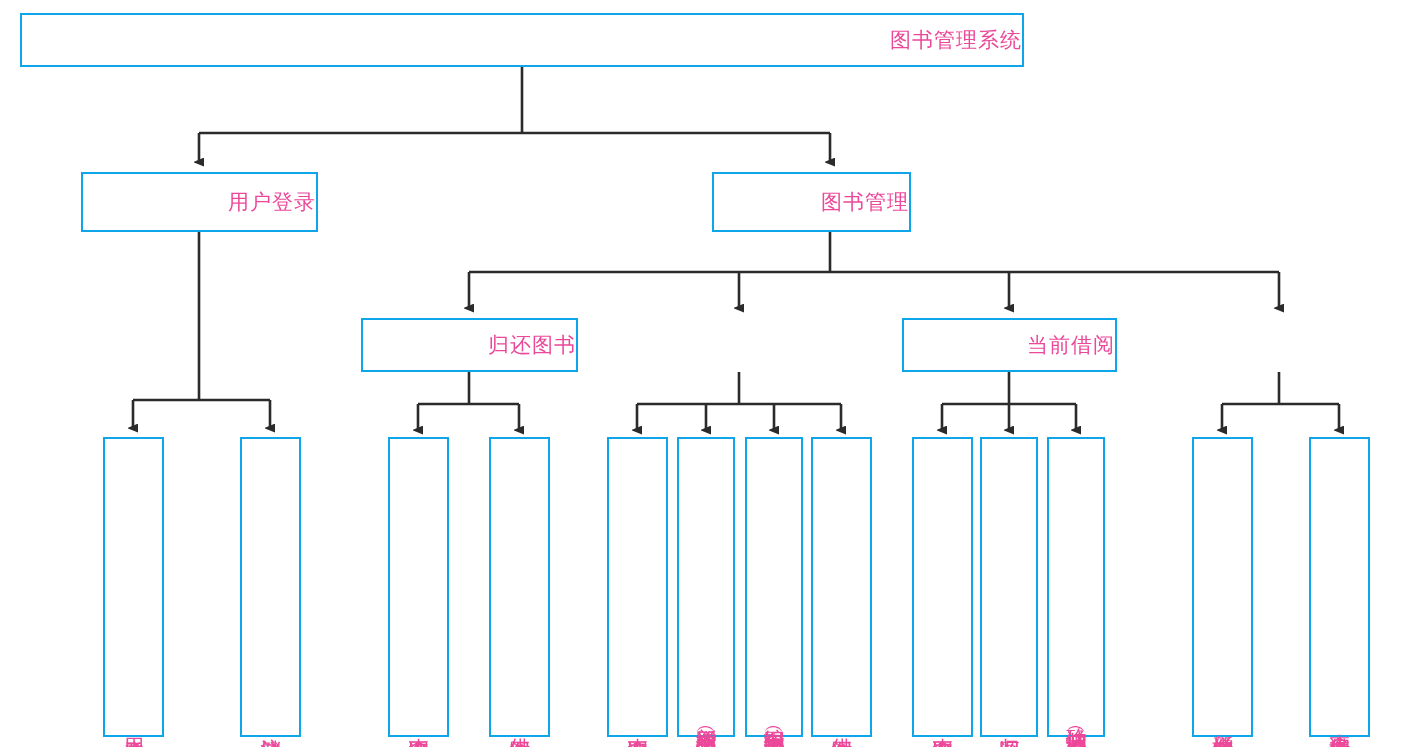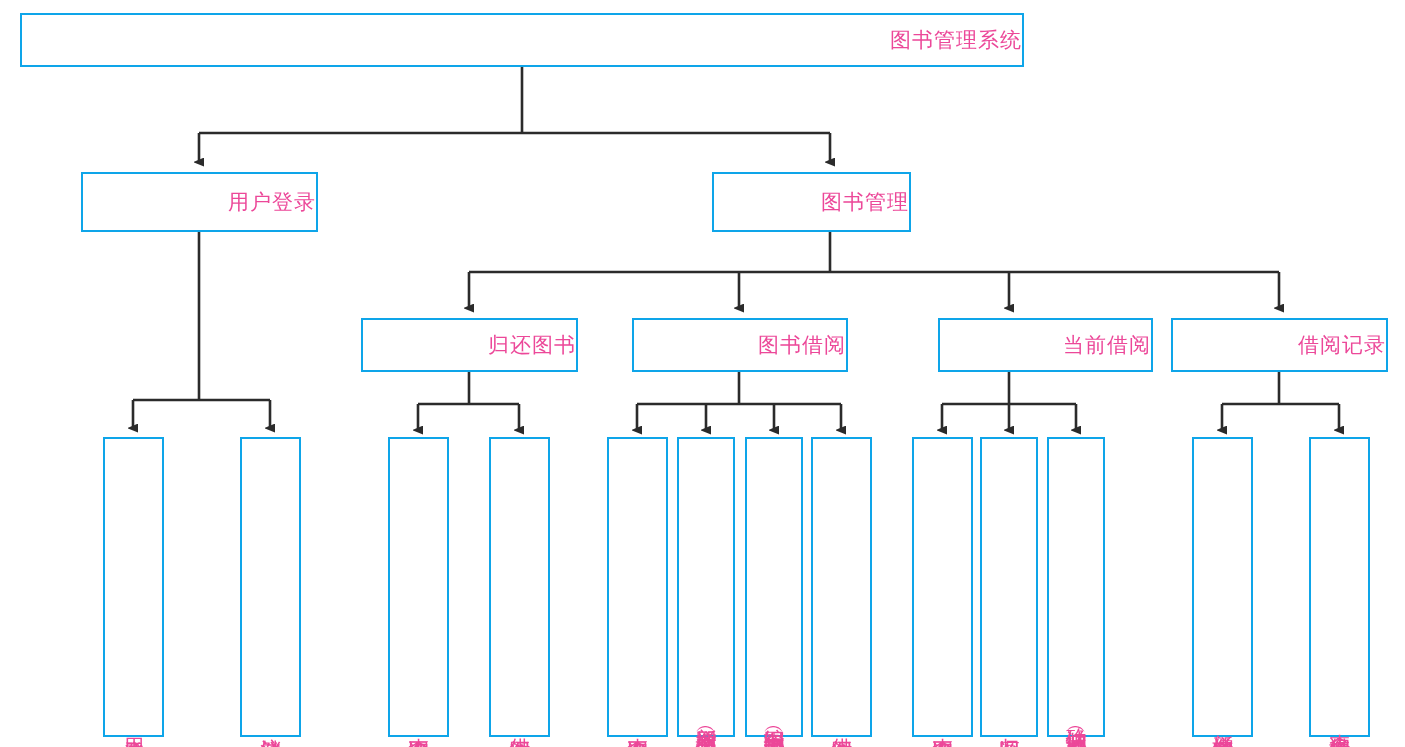--- a/index.html
+++ b/index.html
@@ -135,28 +135,22 @@
   <div class="node horizontal" style="left:81px; top:172px; width:237px; height:60px;">
     <span class="label">用户登录</span>
   </div>
   <div class="node horizontal" style="left:712px; top:172px; width:199px; height:60px;">
     <span class="label">图书管理</span>
   </div>
 
   <div class="node horizontal" style="left:361px; top:318px; width:217px; height:54px;">
     <span class="label">归还图书</span>
   </div>
-  <div class="node horizontal" style="left:632px; top:318px; width:216px; height:54px;">
-    <span class="label">图书借阅</span>
-  </div>
-  <div class="node horizontal" style="left:902px; top:318px; width:215px; height:54px;margin-left:36px;">
+  <div class="node horizontal" style="left:902px; top:318px; width:215px; height:54px;">
     <span class="label">当前借阅</span>
-  </div>
-  <div class="node horizontal" style="left:1171px; top:318px; width:217px; height:54px;">
-    <span class="label">借阅记录</span>
   </div>
 
   <div class="node vertical" style="left:103px; top:437px; width:61px; height:300px;">
     <span class="label">用户登录</span>
   </div>
   <div class="node vertical" style="left:240px; top:437px; width:61px; height:300px;">
     <span class="label">注销登录</span>
   </div>
 
   <div class="node vertical" style="left:388px; top:437px; width:61px; height:300px;">

